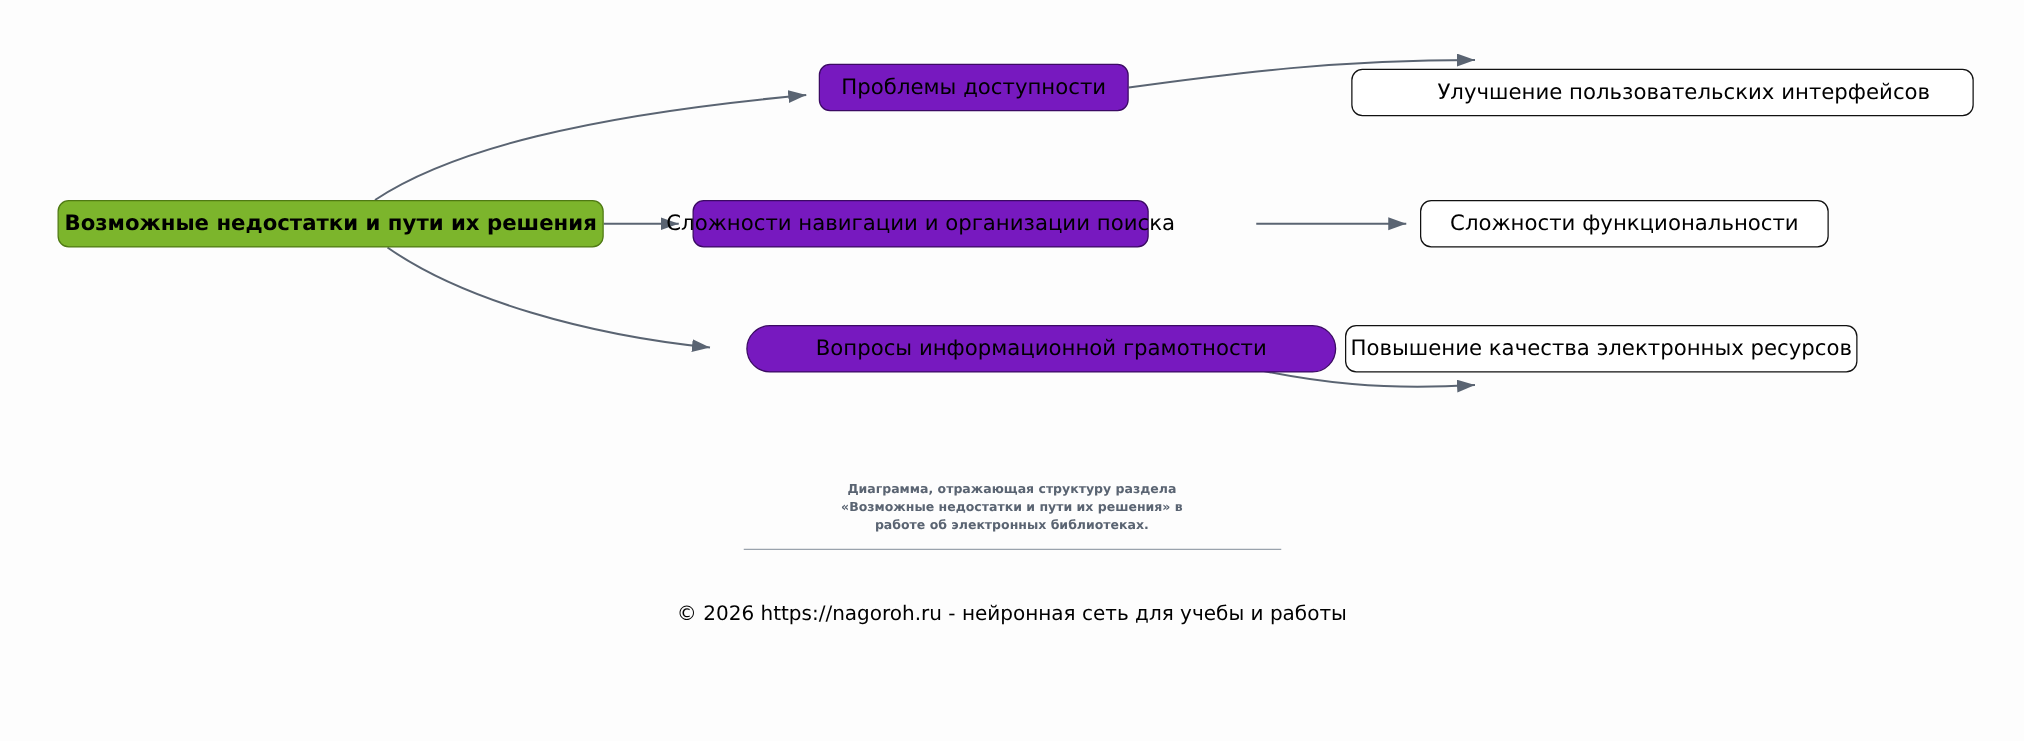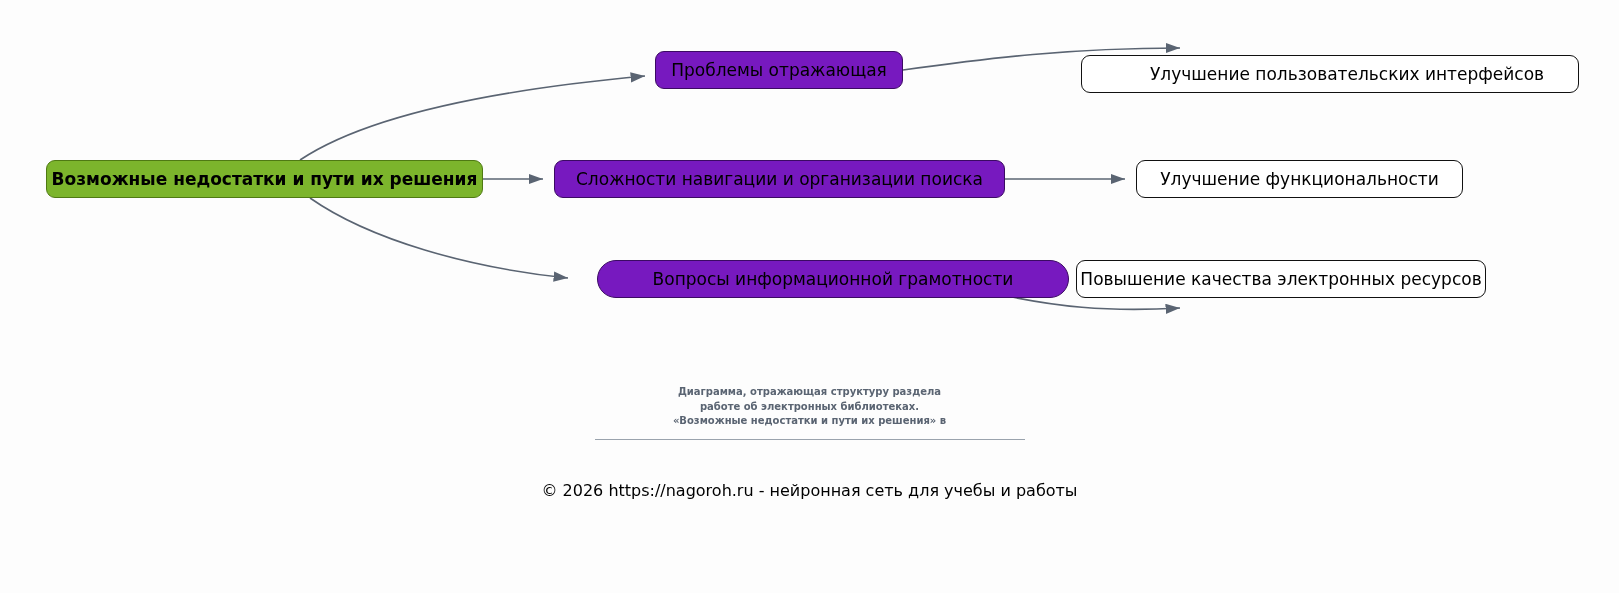--- a/index.html
+++ b/index.html
@@ -94,43 +94,43 @@
   <path d="M 903 70 C 990 58, 1070 48, 1180 48" fill="none" stroke="#5a6472" stroke-width="1.6" marker-end="url(#arrow)"></path>
   <path d="M 1005 179 L 1125 179" fill="none" stroke="#5a6472" stroke-width="1.6" marker-end="url(#arrow)"></path>
   <path d="M 980 290 C 1055 308, 1110 312, 1180 308" fill="none" stroke="#5a6472" stroke-width="1.6" marker-end="url(#arrow)"></path>
 </svg>
 
 <div class="node root" style="left:46px; top:160px; width:437px;font-weight:bold;">
   <span>Возможные недостатки и пути их решения</span>
 </div>
 
 <div class="node mid" style="left:655px; top:51px; width:248px;">
-  <span>Проблемы отражающая</span>
+  <span>Проблемы доступности</span>
 </div>
 
-<div class="node mid" style="left:554px; top:160px; width:451px;">
+<div class="node mid" style="left:554px; top:160px; width:365px;">
   <span>Сложности навигации и организации поиска</span>
 </div>
 
 <div class="node mid" style="left:597px; top:260px; width:472px;border-radius:19px;">
   <span>Вопросы информационной грамотности</span>
 </div>
 
 <div class="node leaf" style="left:1081px; top:55px; width:498px;padding-left:48px;">
   <span>Улучшение пользовательских интерфейсов</span>
 </div>
 
 <div class="node leaf" style="left:1136px; top:160px; width:327px;">
-  <span>Улучшение функциональности</span>
+  <span>Сложности функциональности</span>
 </div>
 
 <div class="node leaf" style="left:1076px; top:260px; width:410px;">
   <span>Повышение качества электронных ресурсов</span>
 </div>
 
 <div class="caption-block">
   <div class="caption-line">Диаграмма, отражающая структуру раздела</div>
+  <div class="caption-line">«Возможные недостатки и пути их решения» в</div>
   <div class="caption-line">работе об электронных библиотеках.</div>
-  <div class="caption-line">«Возможные недостатки и пути их решения» в</div>
   <div class="caption-rule"></div>
 </div>
 
 <div class="footer">© 2026 https://nagoroh.ru - нейронная сеть для учебы и работы</div>
 
 </body></html>

